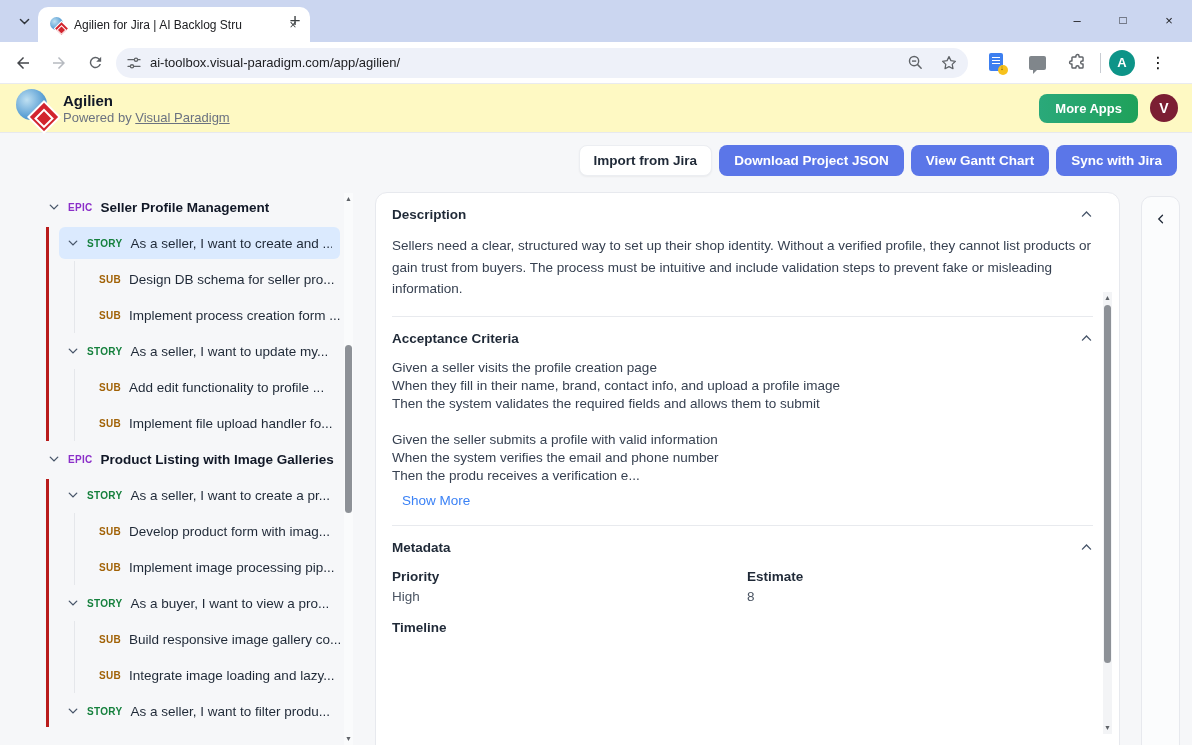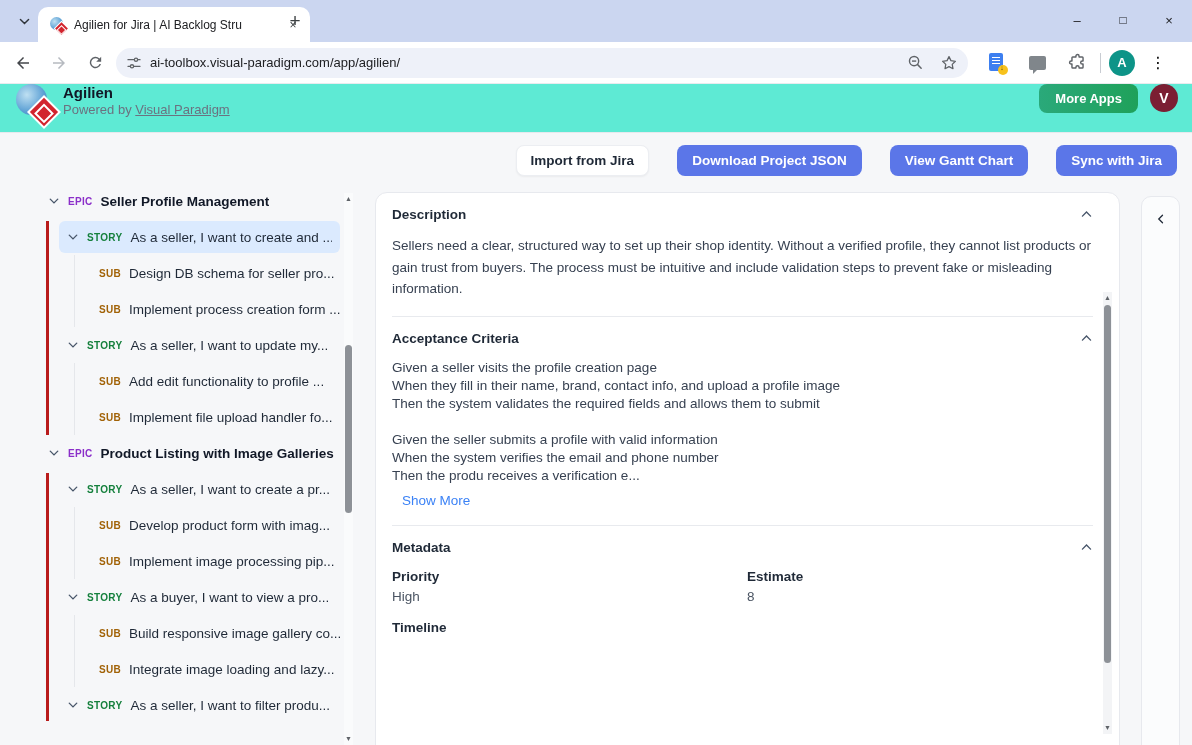--- a/index.html
+++ b/index.html
@@ -51,42 +51,42 @@
                     border-radius:50%; }
   .ext-doc .badge:before { content:"↓"; position:absolute; left:2.2px; top:-1px; font-size:7px; color:#4d3a00; }
   .bubble { width:17px; height:14px; background:#80868b; border-radius:2px; position:relative; }
   .bubble:before { content:""; position:absolute; left:4px; bottom:-4px; border:4px solid transparent;
                    border-top-color:#80868b; border-left-color:#80868b; }
   .navdivider { width:1px; height:20px; background:#c8ccd2; margin:0 8px; }
   .chrome-avatar { width:26px; height:26px; border-radius:50%; background:#0d9488; color:#fff; font-size:13px;
                    font-weight:700; display:flex; align-items:center; justify-content:center; }
 
   
-  .appheader { position:absolute; left:0; top:84px; width:1192px; height:49px; background:#5eead4;
-               border-bottom:1px solid #e7e9ee; display:flex; padding:0 14px 0 16px; }
+  .appheader { position:absolute; left:0; top:84px; width:1192px; height:49px; background:#fef9c3;
+               border-bottom:1px solid #e7e9ee; display:flex; align-items:center; padding:0 14px 0 16px; }
   .apptitles { margin-left:9px; }
   .appname { font-size:15px; font-weight:700; color:#111827; line-height:1.2; }
   .powered { font-size:13px; color:#6b7280; }
   .powered a { color:#6b7280; }
   .spacer { flex:1; }
   .moreapps { height:29px; padding:0 16px; border-radius:8px; border:none; color:#fff; font-size:13px; font-weight:700;
               background:linear-gradient(90deg,#2aa97a,#1fa15a); display:flex; align-items:center; margin-right:12px;
               font-family:inherit; }
   .v-avatar { width:28px; height:28px; border-radius:50%; background:#7b1e33; color:#fff; font-weight:700;
               font-size:14px; display:flex; align-items:center; justify-content:center; }
 
   
-  .actions { position:absolute; top:145px; right:15px; display:flex; gap:28px;align-items:flex-end; }
+  .actions { position:absolute; top:145px; right:15px; display:flex; gap:7px;align-items:flex-end; }
   .btn { height:31px; padding:0 14px; border-radius:8px; font-size:13.5px; font-weight:700; display:flex;
          align-items:center; border:1px solid transparent; font-family:inherit; }
   .btn.secondary { background:#fff; color:#1f2937; border-color:#eceef2; box-shadow:0 1px 2px rgba(0,0,0,.05); }
   .btn.primary { background:#5b76e8; color:#fff; }
 
   
-  .tree { position:absolute; left:40px; top:183px; width:300px; }
+  .tree { position:absolute; left:40px; top:189px; width:300px; }
   .trow { height:36px; display:flex; align-items:center; gap:8px; font-size:13.5px; color:#1f2937; }
   .trow .chev { flex:0 0 auto; }
   .badge { font-size:10px; font-weight:700; letter-spacing:.3px; flex:0 0 auto; }
   .badge.epic-b { color:#8b2fc9; }
   .badge.story-b { color:#15803d; }
   .badge.sub-b { color:#a16207; }
   .tlabel { white-space:nowrap; overflow:hidden; }
   .trow.epic { padding-left:8px; }
   .trow.epic .tlabel { font-weight:700; color:#111827; }
   .kids1 { margin-left:6px; border-left:3px solid #b91c1c; padding-left:10px; }

